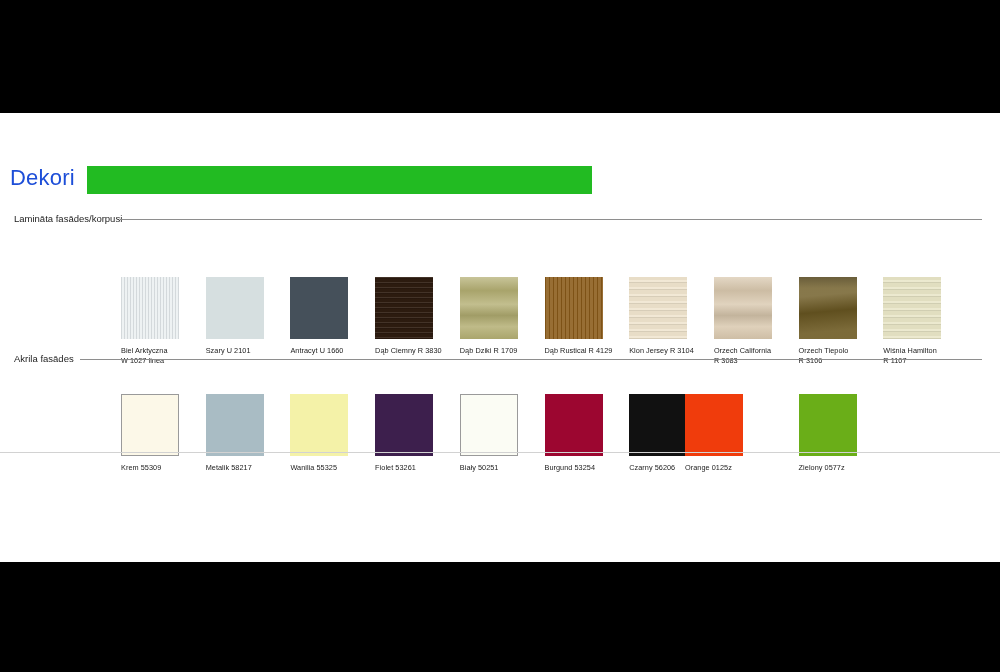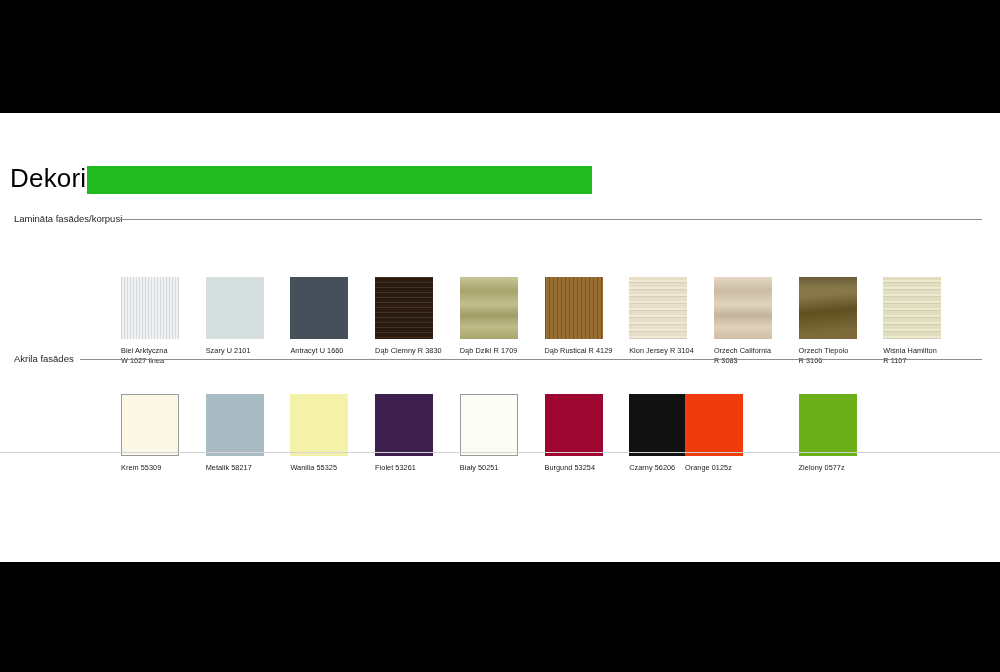--- a/index.html
+++ b/index.html
@@ -47,23 +47,23 @@
     position: absolute;
     left: 0;
     top: 48px;
     width: 1000px;
     height: 40px;
   }
   .page-title {
     position: absolute;
     left: 10px;
     top: 0px;
-    font-size: 26px;
+    font-size: 22px;
     line-height: 34px;
-    color: #000000;
+    color: #1d4ed8;
     letter-spacing: 0.2px;
     font-family: "Liberation Sans", sans-serif;
   }
   .title-bar {
     position: absolute;
     left: 87px;
     top: 53px;
     width: 505px;
     height: 28px;
     background: #22bb22;

